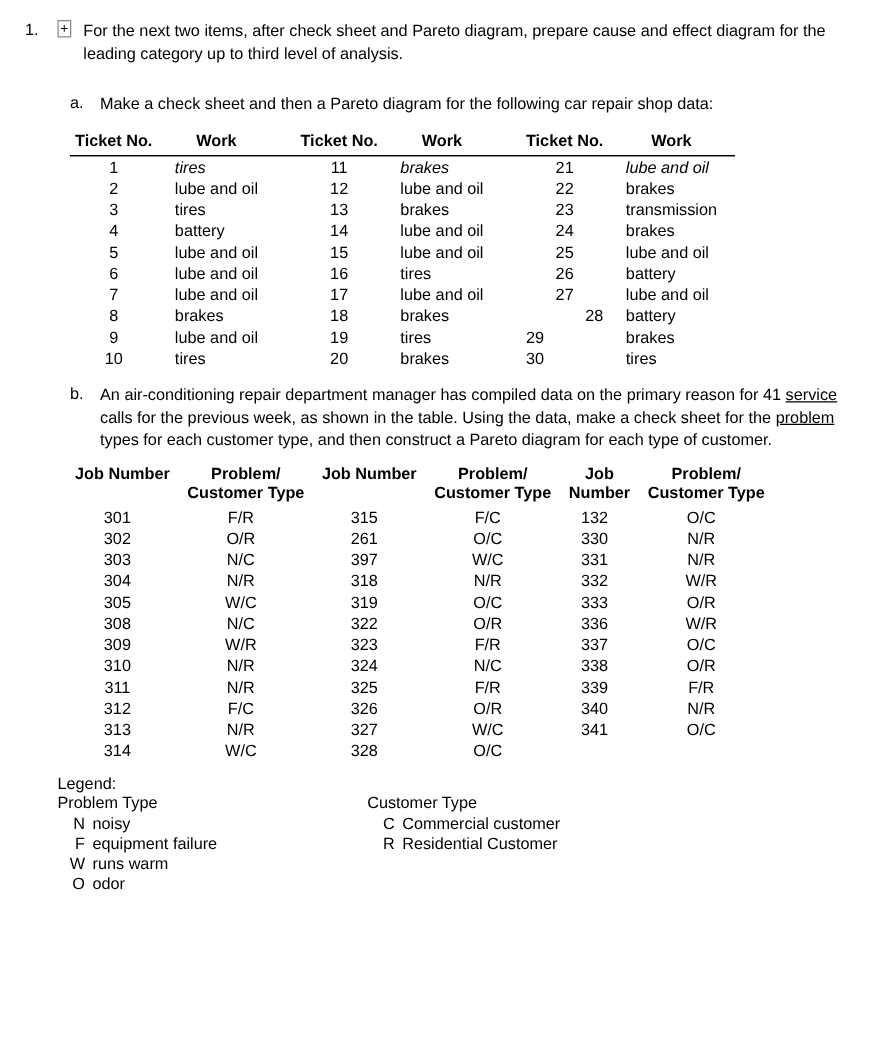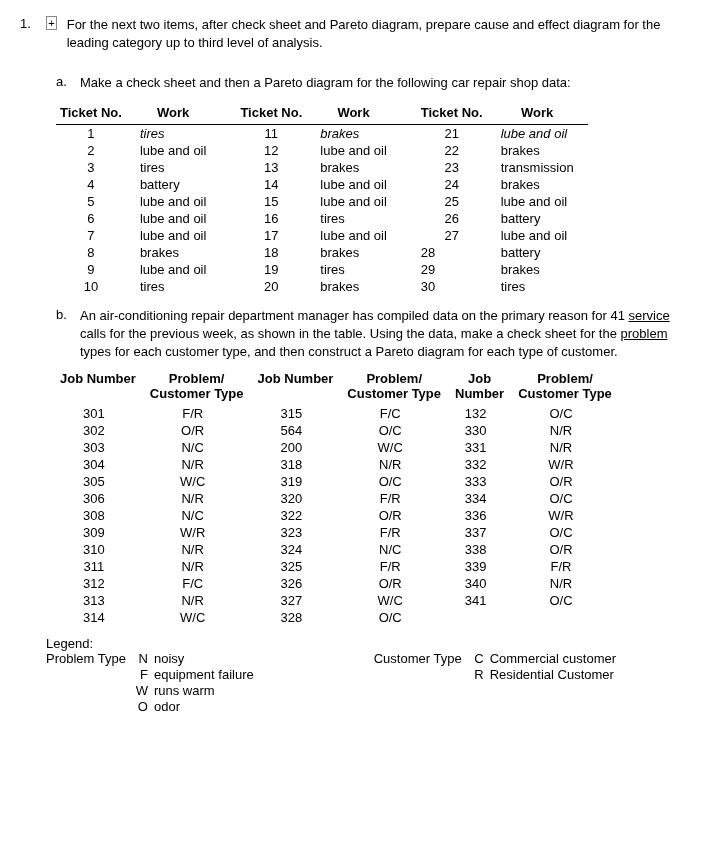--- a/index.html
+++ b/index.html
@@ -75,21 +75,21 @@
     .legend-section {
       margin-top: 10px;
     }
     .legend-row {
       display: flex;
       gap: 40px;
       align-items: flex-start;
     }
     .legend-col {
       display: flex;
-      flex-direction: row;
+      flex-direction: column;
       justify-content: space-between;
     }
     .expand-icon {
       display: inline-block;
       border: 1px solid #888;
       width: 14px;
       height: 14px;
       text-align: center;
       line-height: 12px;
       font-size: 11px;
@@ -181,21 +181,21 @@
               <td style="text-align: center; padding-left: 20px;">17</td>
               <td style="text-align: left;">lube and oil</td>
               <td style="text-align: center; padding-left: 20px;">27</td>
               <td style="text-align: left;">lube and oil</td>
             </tr>
             <tr>
               <td style="text-align: center; padding-left: 4px;">8</td>
               <td style="text-align: left;">brakes</td>
               <td style="text-align: center; padding-left: 20px;">18</td>
               <td style="text-align: left;">brakes</td>
-              <td style="text-align: left; padding-left: 20px;">28</td>
+              <td style="text-align: right; padding-left: 20px;">28</td>
               <td style="text-align: left;">battery</td>
             </tr>
             <tr>
               <td style="text-align: center; padding-left: 4px;">9</td>
               <td style="text-align: left;">lube and oil</td>
               <td style="text-align: center; padding-left: 20px;">19</td>
               <td style="text-align: left;">tires</td>
               <td style="padding-left: 20px;">29</td>
               <td style="text-align: left;">brakes</td>
             </tr>
@@ -235,56 +235,48 @@
               <td style="text-align: center; padding: 1px 18px 1px 4px;">301</td>
               <td style="text-align: center; padding: 1px 18px 1px 4px;">F/R</td>
               <td style="text-align: center; padding: 1px 18px 1px 4px;">315</td>
               <td style="text-align: center; padding: 1px 18px 1px 4px;">F/C</td>
               <td style="text-align: center; padding: 1px 18px 1px 4px;">132</td>
               <td style="text-align: center; padding: 1px 18px 1px 4px;">O/C</td>
             </tr>
             <tr>
               <td style="text-align: center; padding: 1px 18px 1px 4px;">302</td>
               <td style="text-align: center; padding: 1px 18px 1px 4px;">O/R</td>
-              <td style="text-align: center; padding: 1px 18px 1px 4px;">564</td>
+              <td style="text-align: center; padding: 1px 18px 1px 4px;">261</td>
               <td style="text-align: center; padding: 1px 18px 1px 4px;">O/C</td>
               <td style="text-align: center; padding: 1px 18px 1px 4px;">330</td>
               <td style="text-align: center; padding: 1px 18px 1px 4px;">N/R</td>
             </tr>
             <tr>
               <td style="text-align: center; padding: 1px 18px 1px 4px;">303</td>
               <td style="text-align: center; padding: 1px 18px 1px 4px;">N/C</td>
-              <td style="text-align: center; padding: 1px 18px 1px 4px;">200</td>
+              <td style="text-align: center; padding: 1px 18px 1px 4px;">397</td>
               <td style="text-align: center; padding: 1px 18px 1px 4px;">W/C</td>
               <td style="text-align: center; padding: 1px 18px 1px 4px;">331</td>
               <td style="text-align: center; padding: 1px 18px 1px 4px;">N/R</td>
             </tr>
             <tr>
               <td style="text-align: center; padding: 1px 18px 1px 4px;">304</td>
               <td style="text-align: center; padding: 1px 18px 1px 4px;">N/R</td>
               <td style="text-align: center; padding: 1px 18px 1px 4px;">318</td>
               <td style="text-align: center; padding: 1px 18px 1px 4px;">N/R</td>
               <td style="text-align: center; padding: 1px 18px 1px 4px;">332</td>
               <td style="text-align: center; padding: 1px 18px 1px 4px;">W/R</td>
             </tr>
             <tr>
               <td style="text-align: center; padding: 1px 18px 1px 4px;">305</td>
               <td style="text-align: center; padding: 1px 18px 1px 4px;">W/C</td>
               <td style="text-align: center; padding: 1px 18px 1px 4px;">319</td>
               <td style="text-align: center; padding: 1px 18px 1px 4px;">O/C</td>
               <td style="text-align: center; padding: 1px 18px 1px 4px;">333</td>
               <td style="text-align: center; padding: 1px 18px 1px 4px;">O/R</td>
-            </tr>
-            <tr>
-              <td style="text-align: center; padding: 1px 18px 1px 4px;">306</td>
-              <td style="text-align: center; padding: 1px 18px 1px 4px;">N/R</td>
-              <td style="text-align: center; padding: 1px 18px 1px 4px;">320</td>
-              <td style="text-align: center; padding: 1px 18px 1px 4px;">F/R</td>
-              <td style="text-align: center; padding: 1px 18px 1px 4px;">334</td>
-              <td style="text-align: center; padding: 1px 18px 1px 4px;">O/C</td>
             </tr>
             <tr>
               <td style="text-align: center; padding: 1px 18px 1px 4px;">308</td>
               <td style="text-align: center; padding: 1px 18px 1px 4px;">N/C</td>
               <td style="text-align: center; padding: 1px 18px 1px 4px;">322</td>
               <td style="text-align: center; padding: 1px 18px 1px 4px;">O/R</td>
               <td style="text-align: center; padding: 1px 18px 1px 4px;">336</td>
               <td style="text-align: center; padding: 1px 18px 1px 4px;">W/R</td>
             </tr>
             <tr>

